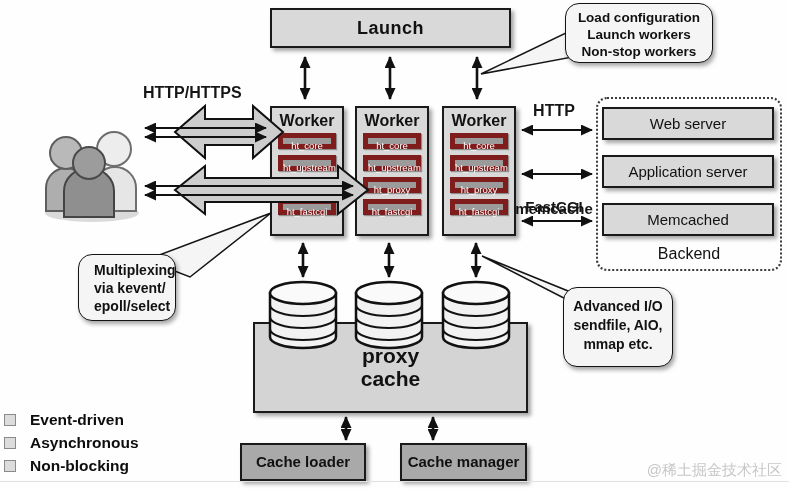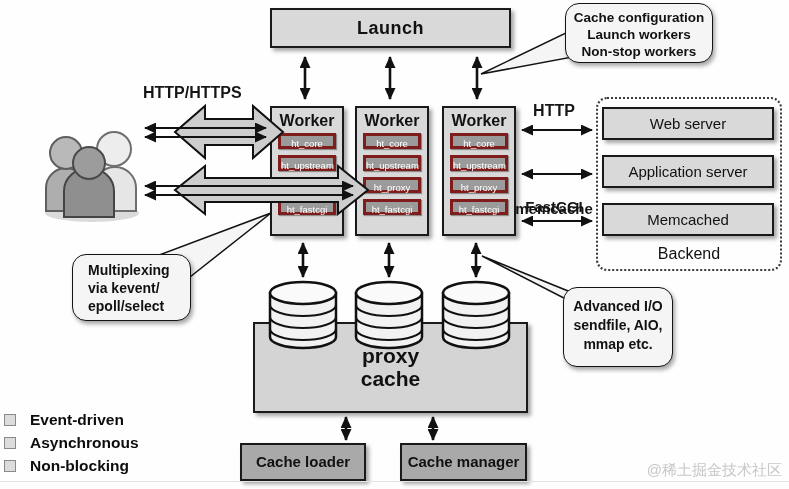--- a/index.html
+++ b/index.html
@@ -10,21 +10,21 @@
   .box{
     position:absolute;background:#d9d9d9;border:2px solid #1a1a1a;
     box-shadow:3px 3px 4px rgba(0,0,0,.35);box-sizing:border-box;
   }
   .master{left:270px;top:8px;width:241px;height:40px;text-align:center;
     font-size:18px;font-weight:600;line-height:36px;letter-spacing:.5px;}
   .worker{top:106px;width:74px;height:130px;}
   .w1{left:270px;} .w2{left:355px;} .w3{left:442px;}
   .wtitle{height:25px;line-height:26px;text-align:center;font-size:16px;font-weight:600;border-radius:9px;}
   .module{
-    width:58px;height:16px;margin:0 auto 6px auto;background:#9b9b9b;border:3px solid #7f1d1d;
+    width:58px;height:16px;margin:0 auto 6px auto;background:#9b9b9b;border:5px solid #7f1d1d;
     color:#fff;font-size:9.5px;text-align:center;line-height:16px;
     box-shadow:1px 1px 1px rgba(0,0,0,.35);box-sizing:border-box;
   }
   .lbl{position:absolute;font-size:15px;font-weight:600;color:#161616;}
   .http-https{left:143px;top:84px;font-size:16px;}
   .proto{width:84px;text-align:center;}
   .backend{
     position:absolute;left:596px;top:97px;width:186px;height:174px;
     border:2px dotted #3a3a3a;border-radius:11px;box-sizing:border-box;
   }
@@ -39,21 +39,21 @@
   .darkbox{top:443px;height:38px;background:#a9a9a9;text-align:center;
     font-size:15px;font-weight:600;line-height:34px;}
   .loader{left:240px;width:126px;} .manager{left:400px;width:127px;}
   .overlay{position:absolute;left:0;top:0;width:789px;height:489px;pointer-events:none;}
   .callout{
     position:absolute;background:#f5f5f5;border:1.5px solid #141414;border-radius:14px;
     box-shadow:2px 3px 4px rgba(0,0,0,.35);box-sizing:border-box;
     font-size:14px;line-height:17px;font-weight:600;text-align:center;
   }
   .co-master{left:565px;top:3px;width:148px;height:60px;padding-top:5px;font-size:13.5px;}
-  .co-multi{left:72px;top:254px;width:119px;height:67px;padding:6px 0 0 15px;
+  .co-multi{left:78px;top:254px;width:98px;height:67px;padding:6px 0 0 15px;
     text-align:left;line-height:18px;}
   .co-adv{left:563px;top:287px;width:110px;height:80px;padding-top:9px;line-height:19px;}
   .features{position:absolute;left:4px;top:408px;}
   .feature{display:flex;align-items:center;height:23px;}
   .bullet{width:10px;height:10px;background:#dcdcdc;border:1px solid #8a8a8a;
     margin-right:14px;flex:none;}
   .feature span.ftext{font-size:15.5px;font-weight:600;color:#0d0d0d;}
   .watermark{position:absolute;right:7px;top:461px;font-size:15px;color:#c7c7c7;}
   .bottomline{position:absolute;left:0;top:481px;width:789px;height:1px;background:#e2e2e2;}
 </style>
@@ -177,21 +177,21 @@
     </g>
 
     <g fill="#f5f5f5" stroke="#141414" stroke-width="1.5">
       <polygon points="481,74 572,30 578,56"></polygon>
       <polygon points="271,213 146,260 190,277"></polygon>
       <polygon points="482,256 573,293 595,314"></polygon>
     </g>
   </svg>
 
   <div class="callout co-master">
-    <div class="co-line">Cache configuration</div>
+    <div class="co-line">Load configuration</div>
     <div class="co-line">Launch workers</div>
     <div class="co-line">Non-stop workers</div>
   </div>
   <div class="callout co-multi">
     <div class="co-line">Multiplexing</div>
     <div class="co-line">via kevent/</div>
     <div class="co-line">epoll/select</div>
   </div>
   <div class="callout co-adv">
     <div class="co-line">Advanced I/O</div>

